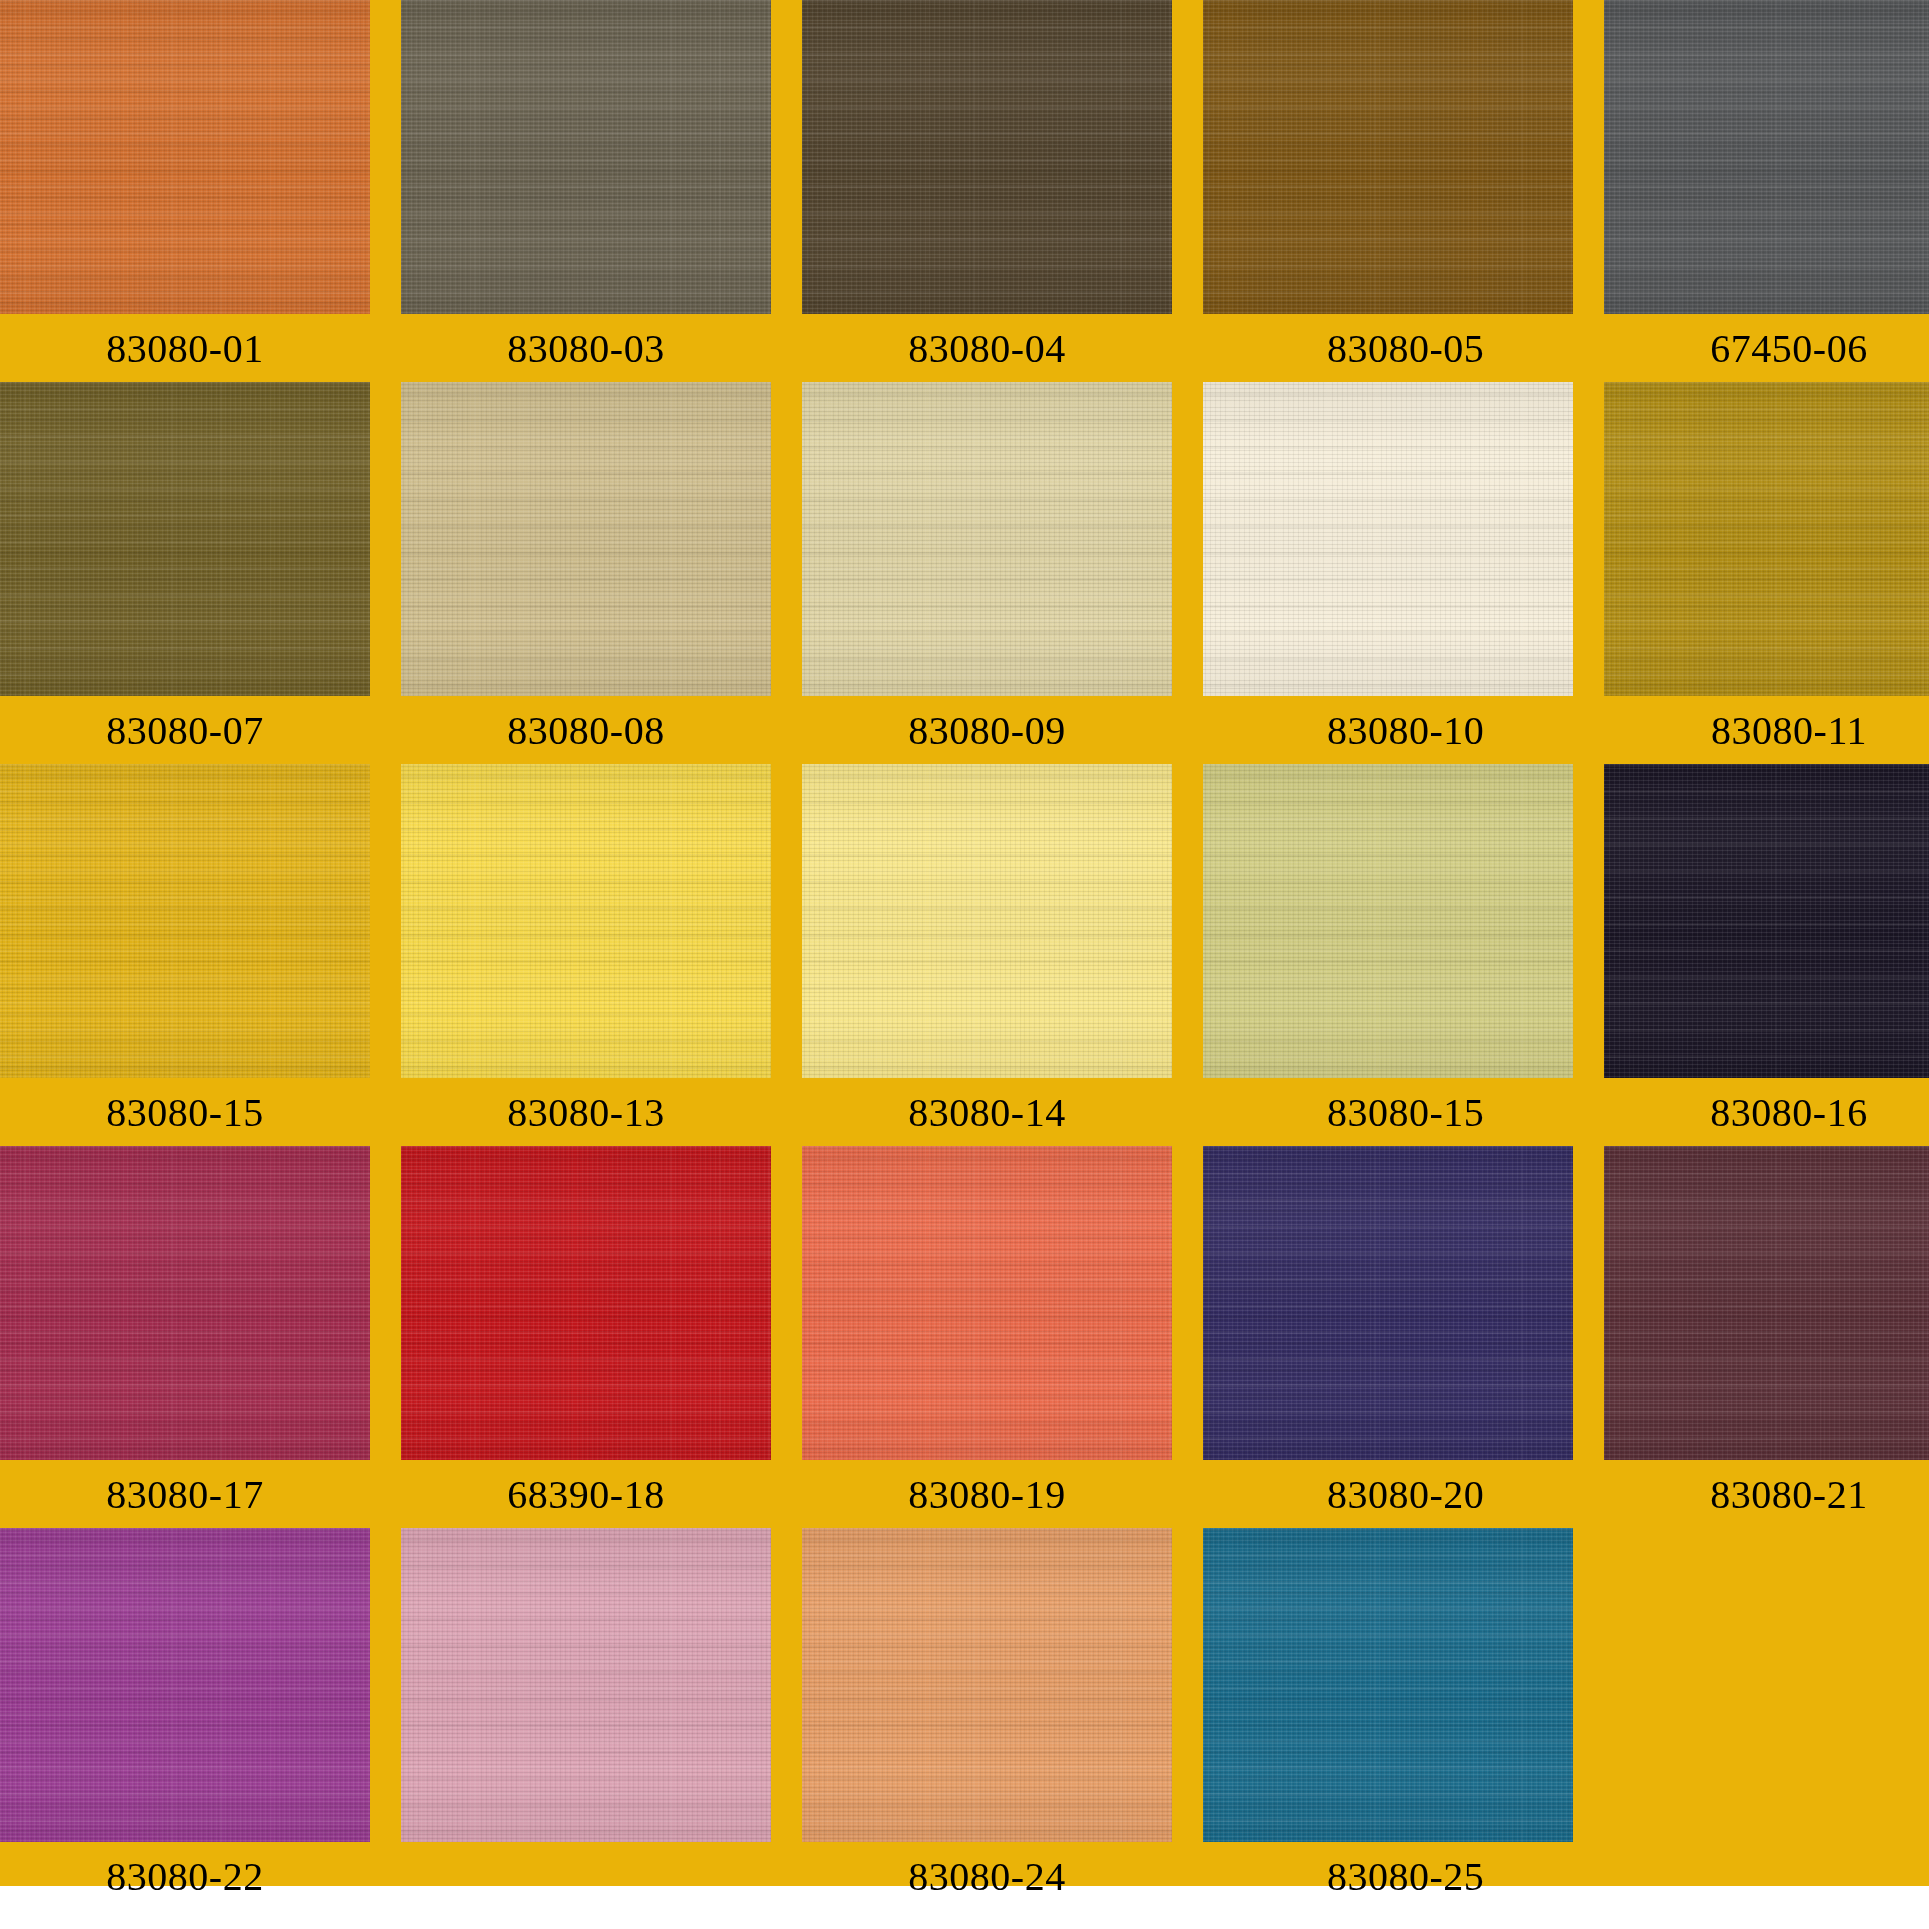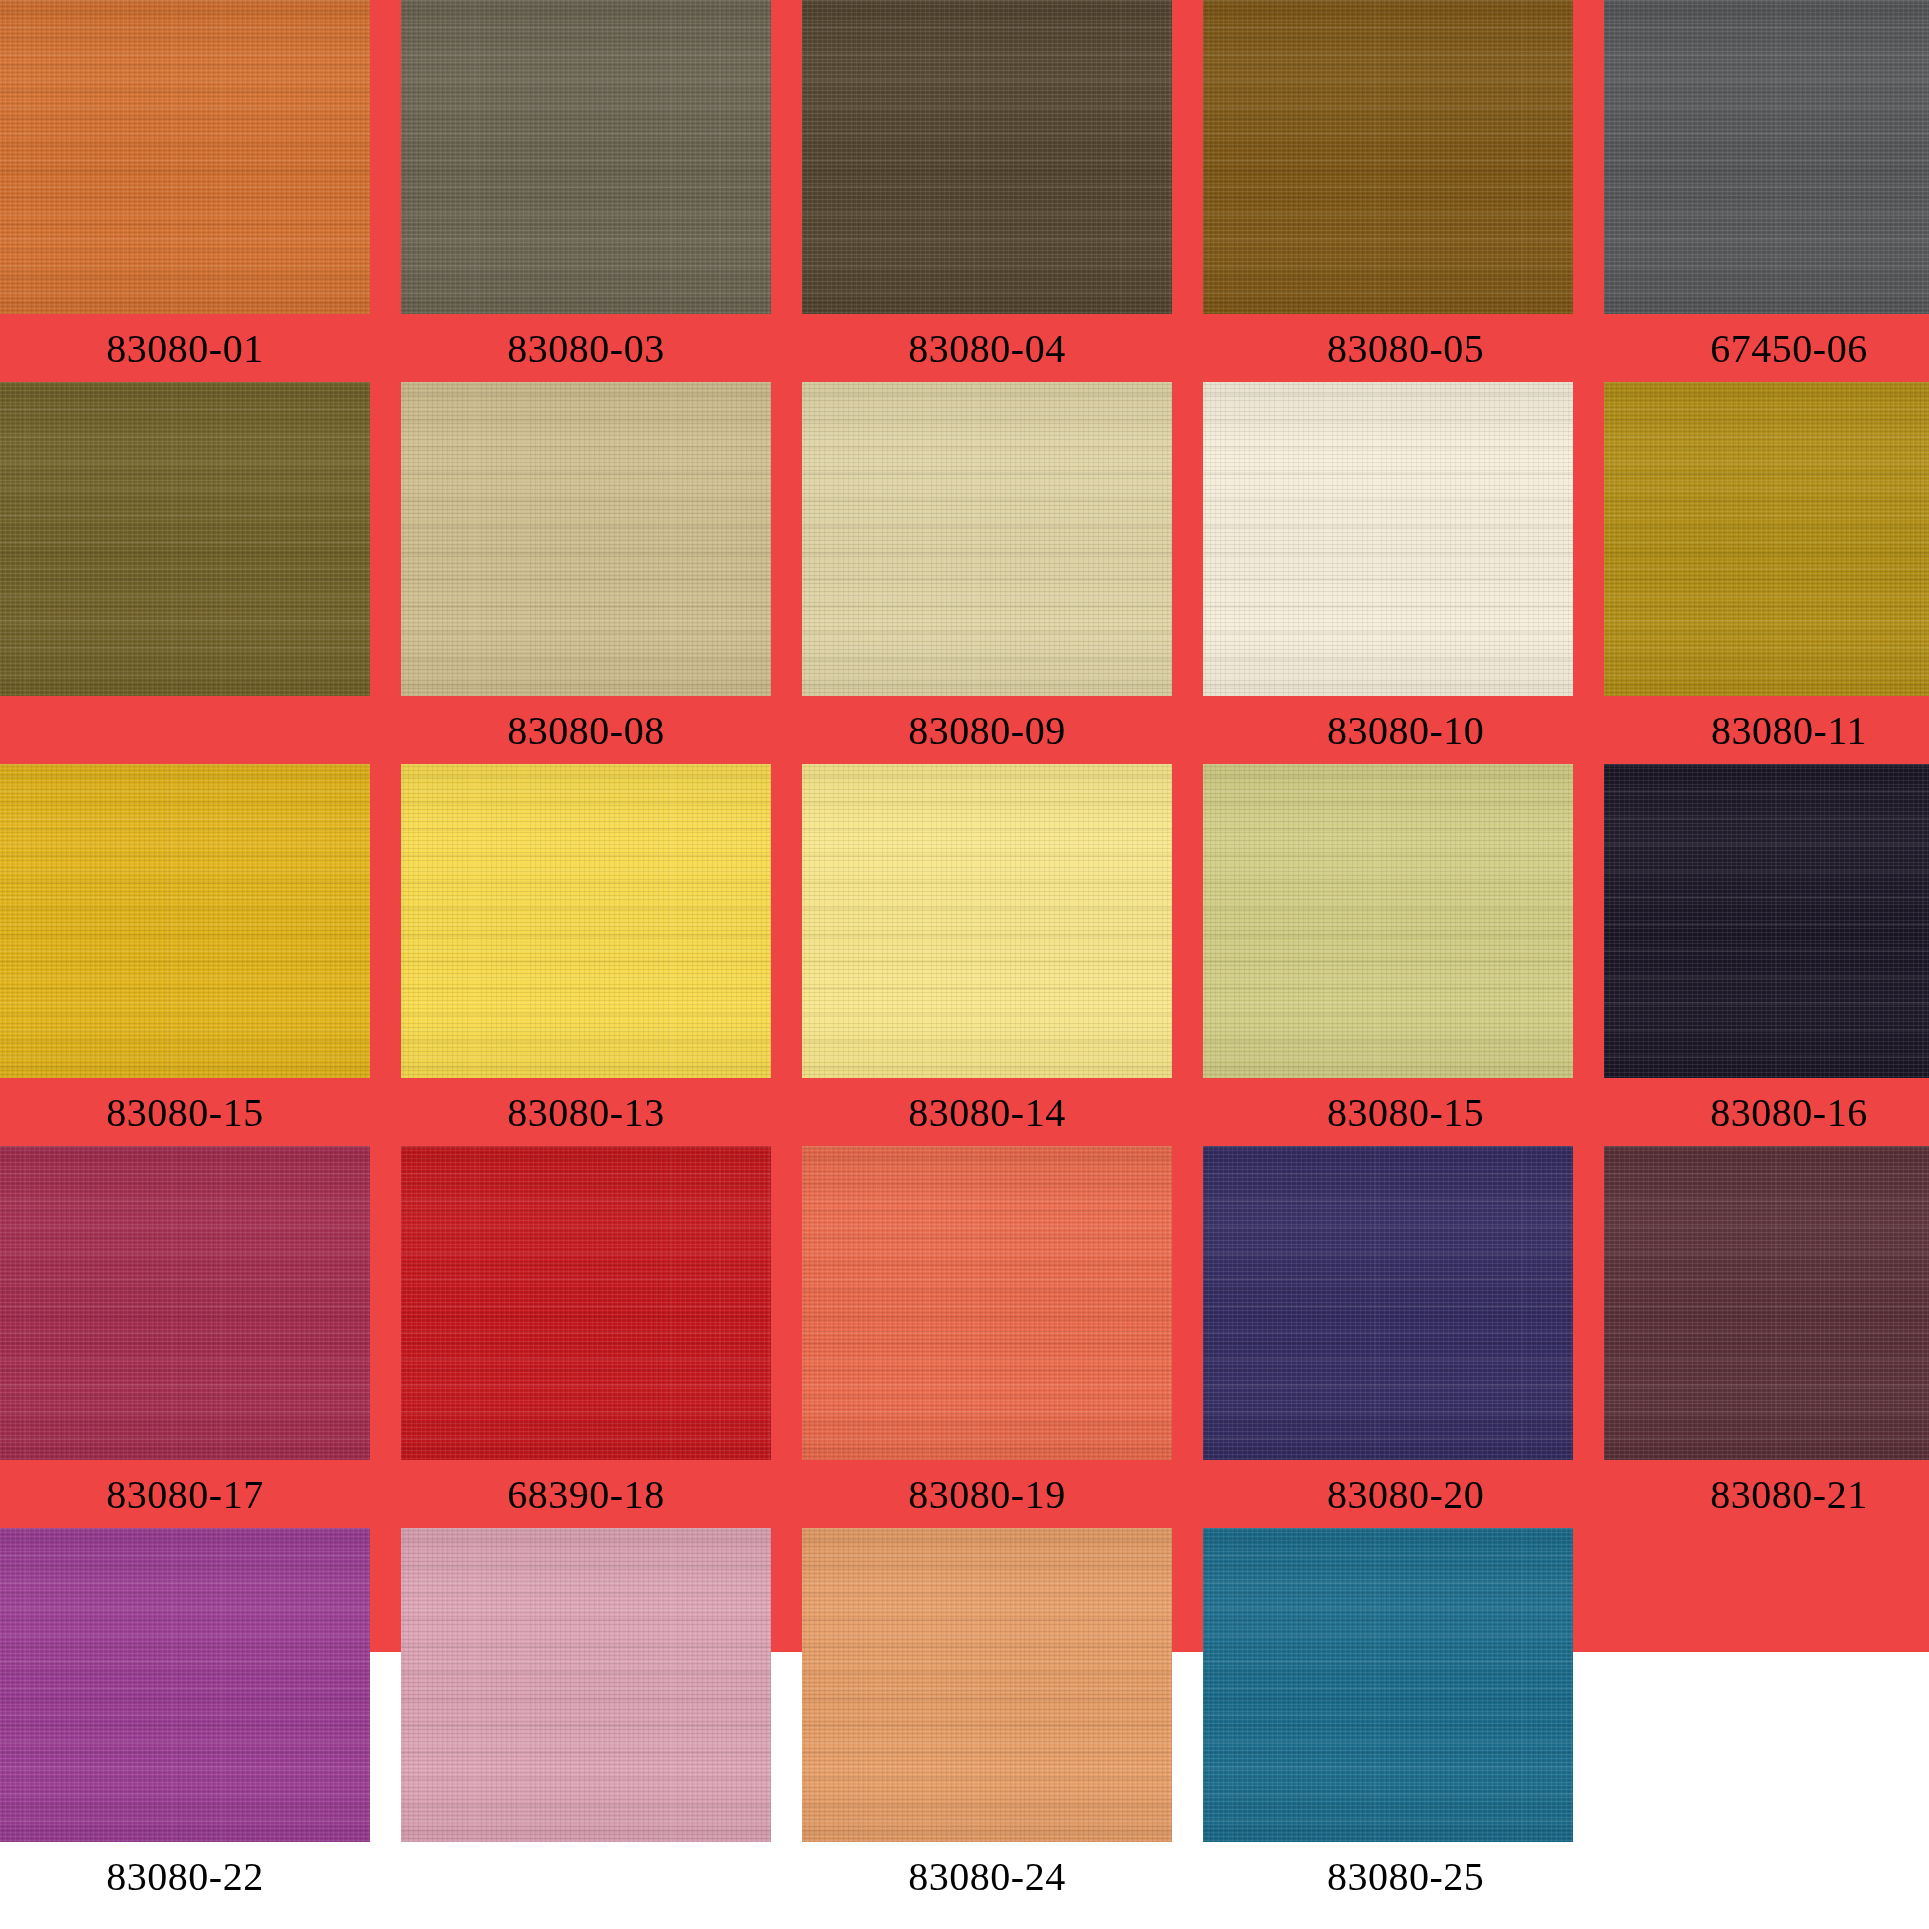--- a/index.html
+++ b/index.html
@@ -11,22 +11,22 @@
   body {
     width: 1930px;
     height: 1930px;
     overflow: hidden;
     font-family: "Liberation Serif", "DejaVu Serif", serif;
   }
 
   #swatch-sheet {
     position: relative;
     width: 1930px;
-    height: 1652px;
-    background: #ef4444;
+    height: 1886px;
+    background: #eab308;
   }
 
   
   .swatch-grid {
     position: absolute;
     left: 0;
     top: 0;
     width: 1930px;
     height: 1930px;
     display: grid;
@@ -181,20 +181,21 @@
         </div>
         <div class="swatch-label">67450-06</div>
       </div>
       <div class="swatch-cell col-2">
         <div class="swatch-chip" style="background-color: rgb(113, 97, 40);">
           <div class="weave-h"></div>
           <div class="weave-v"></div>
           <div class="weave-slub"></div>
           <div class="weave-shade"></div>
         </div>
+        <div class="swatch-label">83080-07</div>
       </div>
       <div class="swatch-cell col-3">
         <div class="swatch-chip" style="background-color: rgb(207, 190, 142);">
           <div class="weave-h"></div>
           <div class="weave-v"></div>
           <div class="weave-slub"></div>
           <div class="weave-shade"></div>
         </div>
         <div class="swatch-label">83080-08</div>
       </div>

